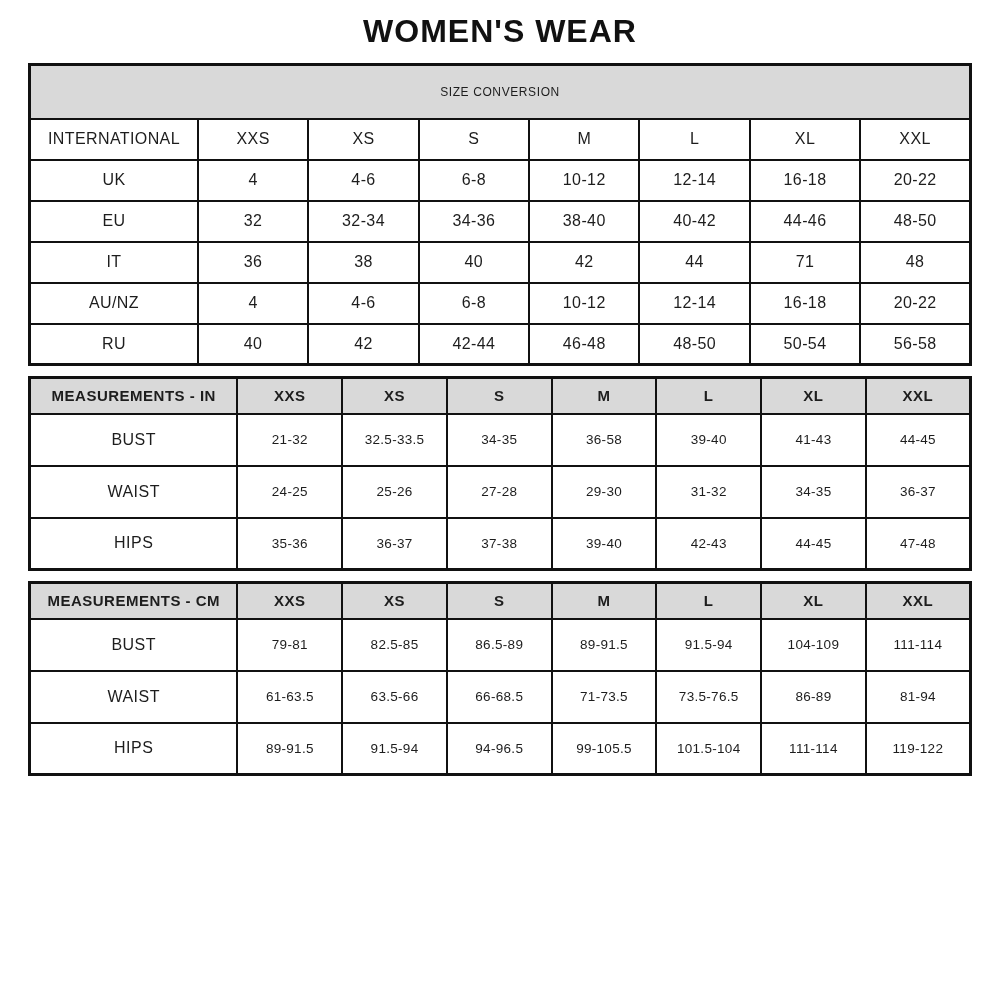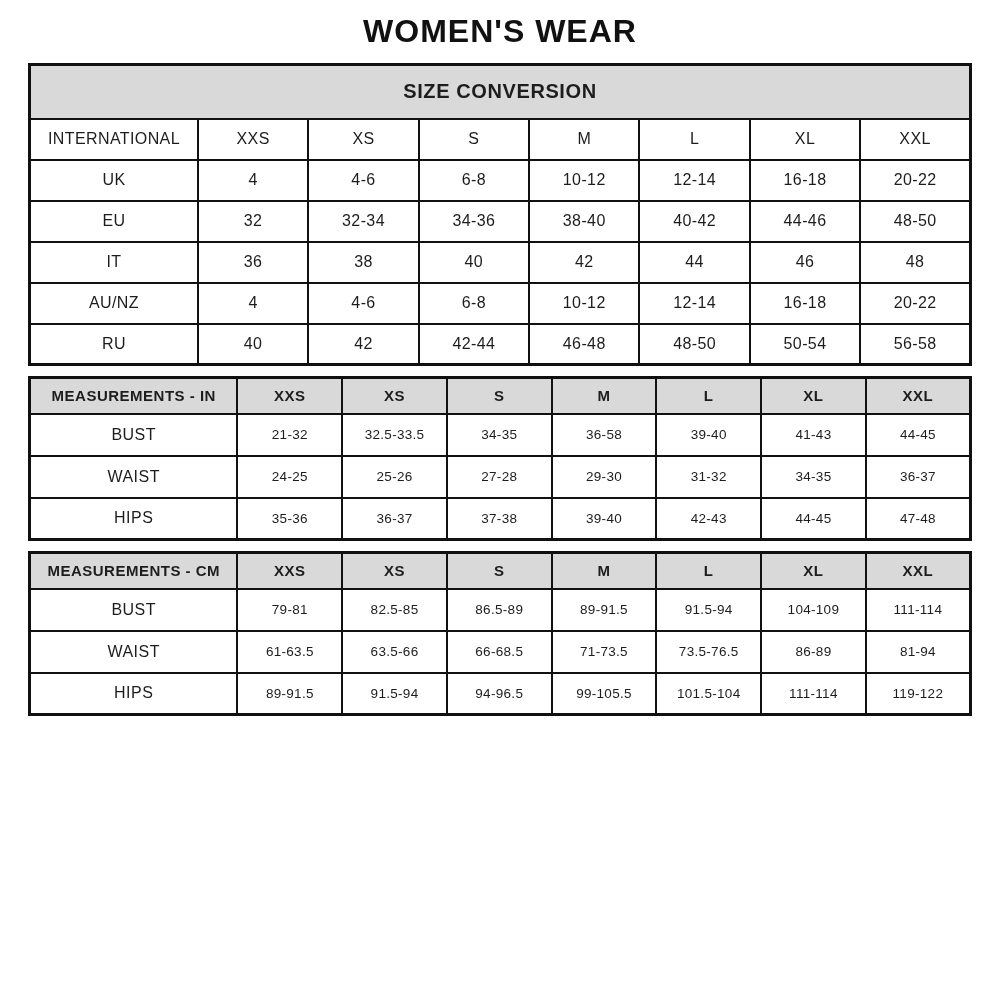--- a/index.html
+++ b/index.html
@@ -31,34 +31,34 @@
     text-align: center;
     vertical-align: middle;
     padding: 0 4px;
     overflow: hidden;
     white-space: nowrap;
   }
   
   .t-conv .table-title-cell {
     background: #d9d9d9;
     height: 54px;
-    font-size: 20px;
-    font-weight: bold;
+    font-size: 12px;
+    font-weight: normal;
     letter-spacing: 0.6px;
   }
   .t-conv td { height: 41px; font-size: 16px; font-weight: 400; letter-spacing: 0.4px; }
   
   .t-meas th {
     background: #d9d9d9;
     height: 36px;
     font-size: 15px;
     font-weight: bold;
     letter-spacing: 0.5px;
   }
-  .t-meas td { height: 42px; font-size: 13.5px; font-weight: 400; letter-spacing: 0.3px; }
+  .t-meas td { height: 52px; font-size: 13.5px; font-weight: 400; letter-spacing: 0.3px; }
   .t-meas td.row-label { font-size: 16px; letter-spacing: 0.5px; }
 </style>
 </head>
 <body>
 
 <div class="page-title">WOMEN'S WEAR</div>
 
 <table class="t-conv">
   <colgroup>
     <col style="width:17.9%">
@@ -106,21 +106,21 @@
         <td>44-46</td>
         <td>48-50</td>
       </tr>
       <tr>
         <td class="row-label">IT</td>
         <td>36</td>
         <td>38</td>
         <td>40</td>
         <td>42</td>
         <td>44</td>
-        <td>46</td>
+        <td>71</td>
         <td>48</td>
       </tr>
       <tr>
         <td class="row-label">AU/NZ</td>
         <td>4</td>
         <td>4-6</td>
         <td>6-8</td>
         <td>10-12</td>
         <td>12-14</td>
         <td>16-18</td>

